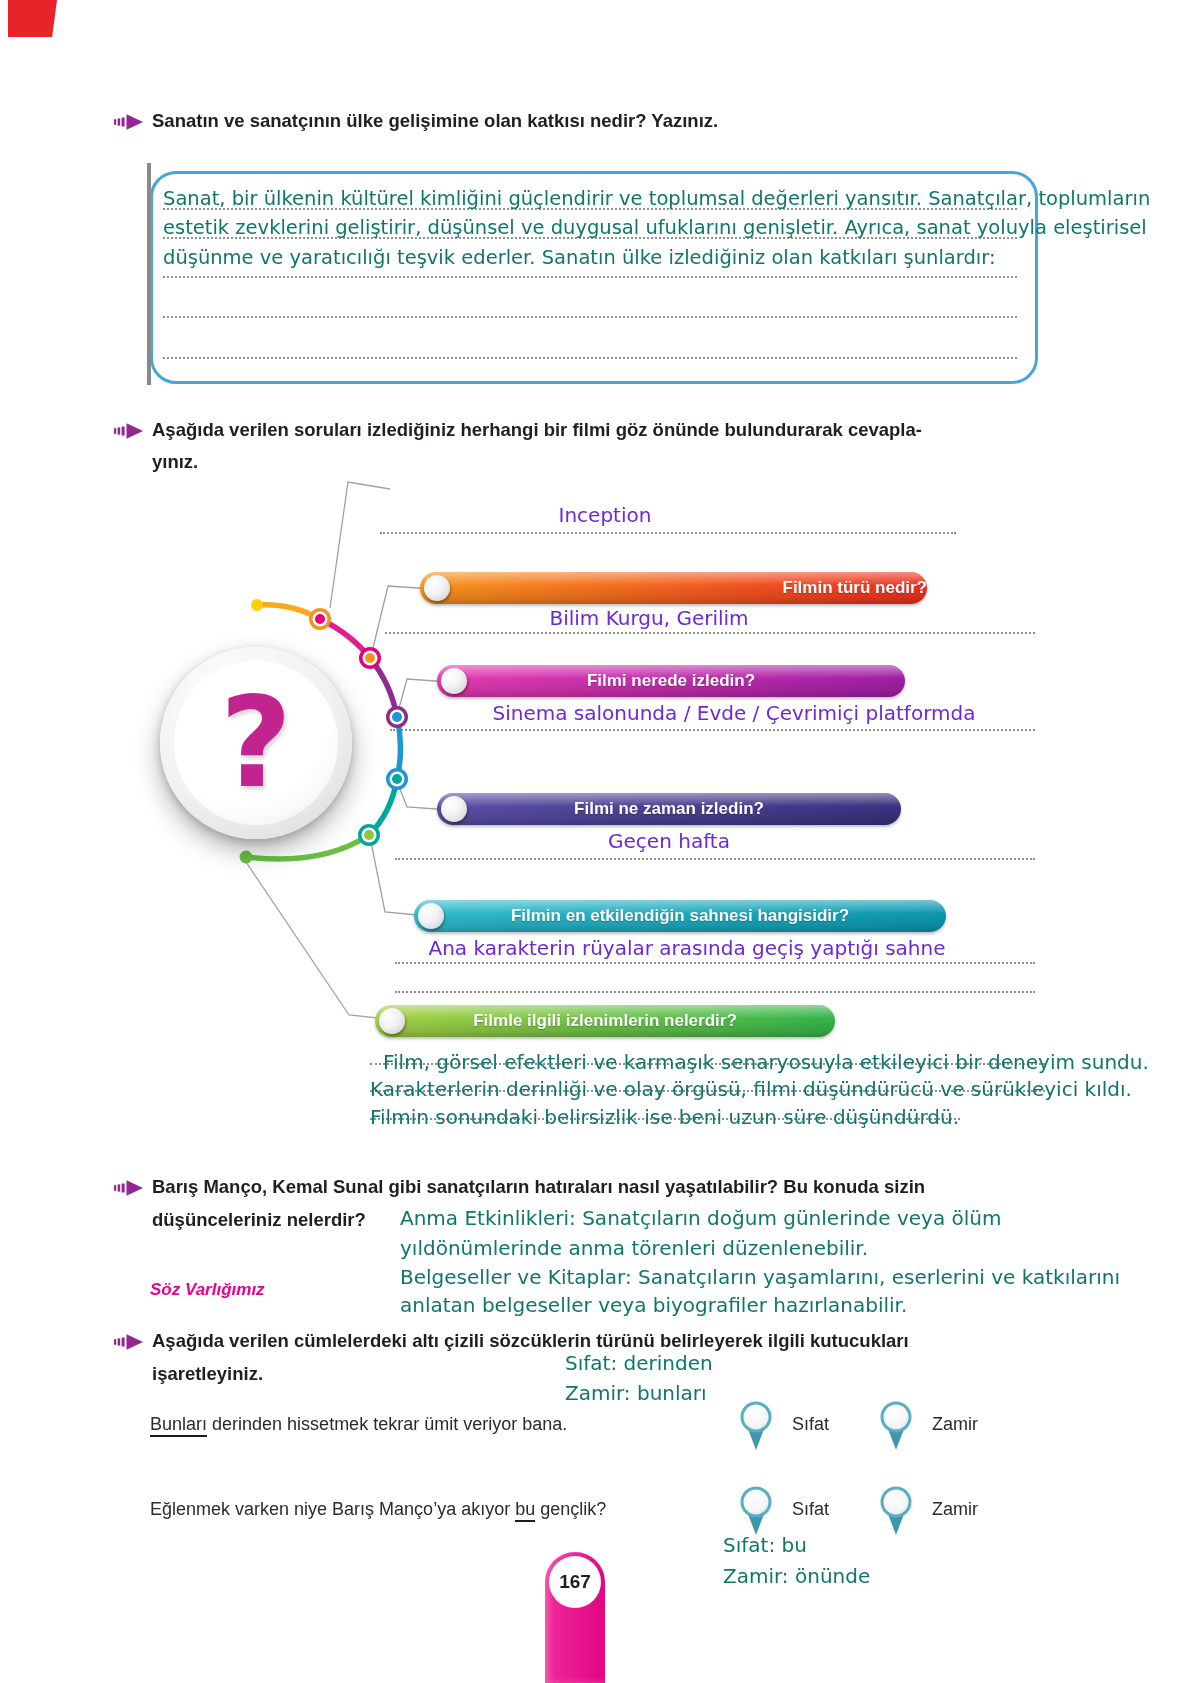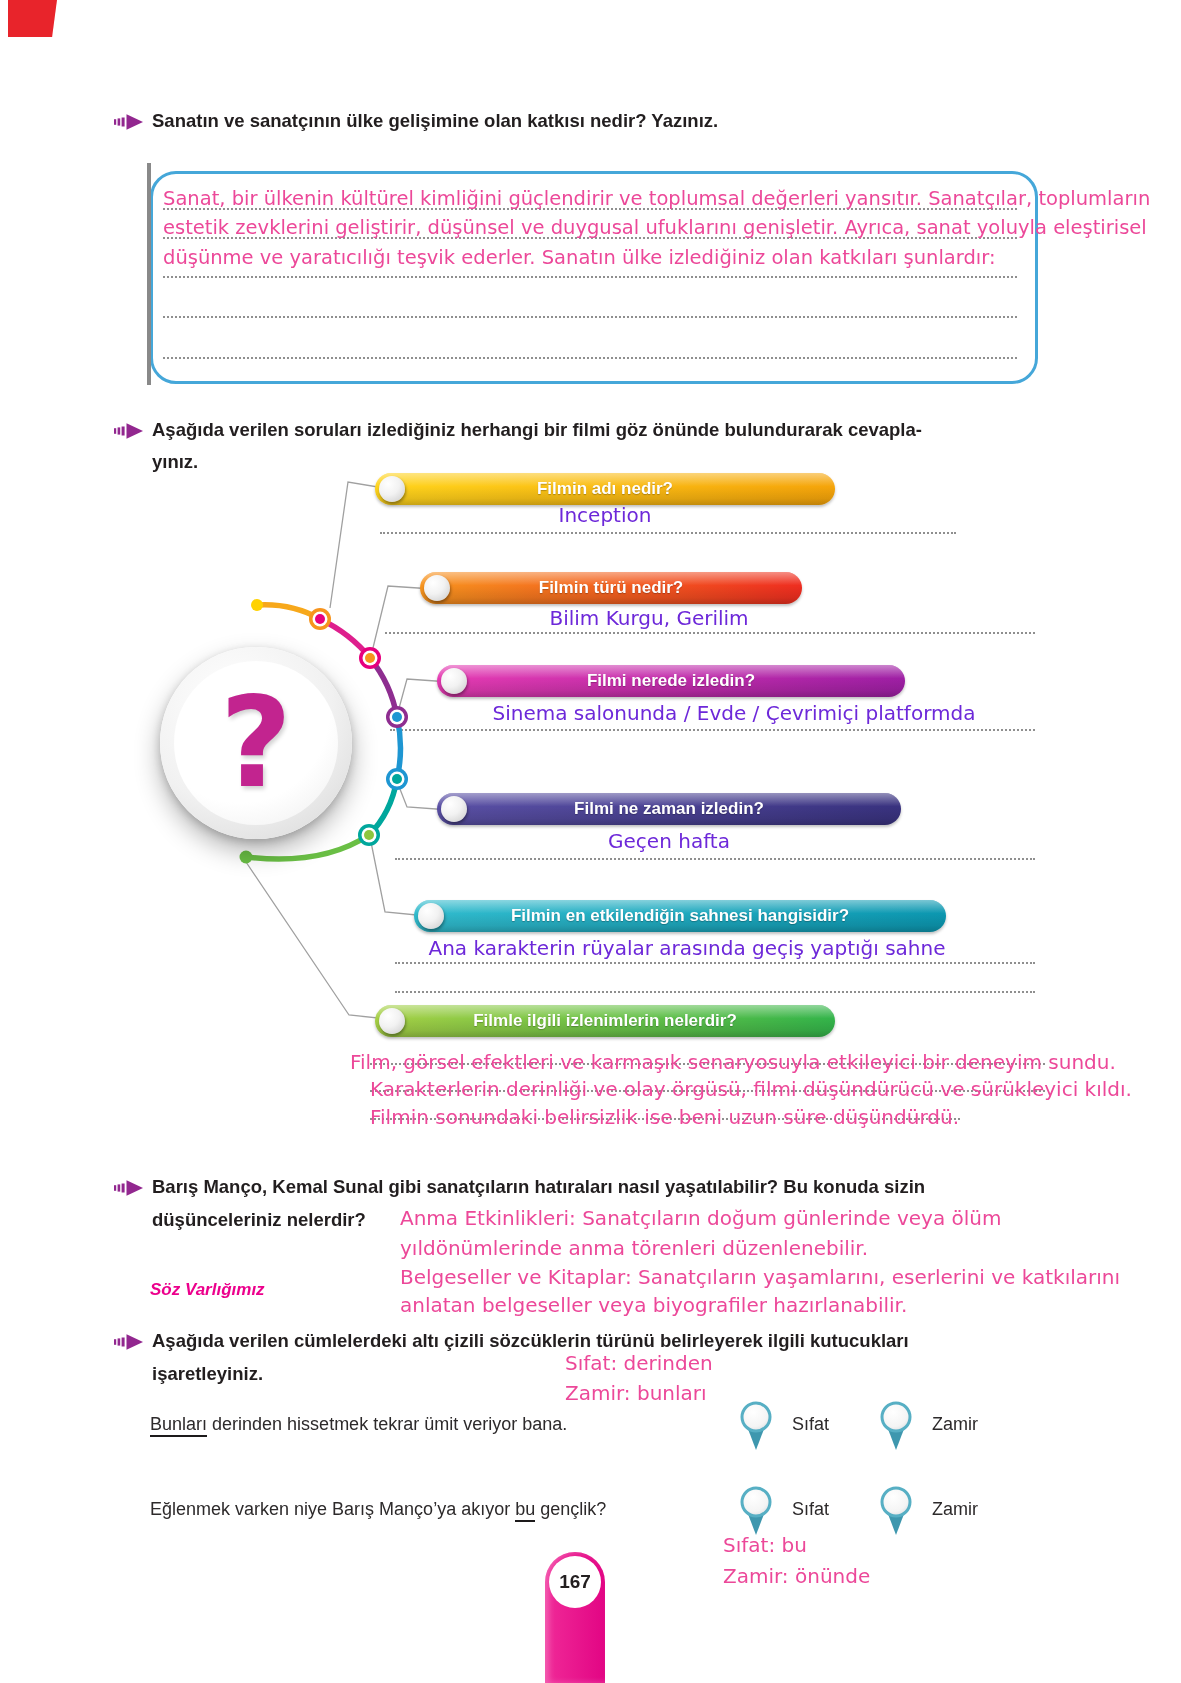--- a/index.html
+++ b/index.html
@@ -1,20 +1,20 @@
 <!DOCTYPE html>
 <html><head>
 <meta charset="utf-8">
 <style>
   html,body{margin:0;padding:0;background:#ffffff;}
   #page{position:relative;width:1181px;height:1683px;background:#fff;overflow:hidden;
         font-family:"Liberation Sans",sans-serif;color:#2d2a2b;}
   .abs{position:absolute;}
   .h{font-size:18.5px;font-weight:bold;color:#221e1f;white-space:nowrap;}
-  .red{color:#ec4899;font-size:20px;white-space:nowrap;font-family:"DejaVu Sans",sans-serif;}
+  .red{color:#0f766e;font-size:20px;white-space:nowrap;font-family:"DejaVu Sans",sans-serif;}
   .dot{border-top:2px dotted #8f8f8f;height:0;}
   .ribbon{height:32px;border-radius:16px;display:flex;align-items:center;justify-content:center;
           color:#fff;font-weight:bold;font-size:17px;z-index:3;box-shadow:0 2px 3px rgba(0,0,0,.25);}
   .ribbon .shine{position:absolute;inset:0;border-radius:16px;
           background:linear-gradient(to bottom,rgba(255,255,255,.45),rgba(255,255,255,0) 42%,rgba(0,0,0,.10) 80%,rgba(0,0,0,.22));}
   .ribbon .lbl{position:relative;z-index:2;text-shadow:0 1px 1px rgba(0,0,0,.25);}
   .ribcircle{position:absolute;left:4px;top:3px;width:26px;height:26px;border-radius:50%;z-index:2;
           background:radial-gradient(circle at 35% 30%,#ffffff 0%,#f2f2f2 45%,#c9c9c9 100%);
           box-shadow:1px 2px 3px rgba(0,0,0,.35);}
   .ans{color:#6d28d9;font-size:20px;text-align:center;white-space:nowrap;z-index:4;font-family:"DejaVu Sans",sans-serif;}
@@ -112,29 +112,24 @@
               background:radial-gradient(circle at 38% 30%,#ffffff 0%,#f1f1f1 55%,#d5d5d5 100%);
               box-shadow:0 12px 26px rgba(0,0,0,.30),0 3px 8px rgba(0,0,0,.18);">
     <div class="abs" style="left:14px;top:14px;width:164px;height:164px;border-radius:50%;
                 background:radial-gradient(circle at 40% 32%,#ffffff 0%,#ffffff 60%,#ececec 100%);
                 display:flex;align-items:center;justify-content:center;">
       <div style="font-size:124px;font-weight:bold;color:#c2248f;line-height:1;
                   text-shadow:2px 3px 4px rgba(0,0,0,.18);font-family:'DejaVu Sans',sans-serif;">?</div>
     </div>
   </div>
 
-  <div class="abs ribbon" style="left:375px;top:473px;width:460px;background:linear-gradient(to right,#ffd41c,#f5a40a);">
-    <div class="shine"></div>
-      <div class="ribcircle"></div>
-    <span class="lbl">Filmin adı nedir?</span>
-  </div>
   <div class="abs ans" style="left:375px;top:503px;width:460px;">Inception</div>
   <div class="abs dot" style="left:380px;top:532px;width:576px;"></div>
 
-  <div class="abs ribbon" style="left:420px;top:572px;width:382px;background:linear-gradient(to right,#f7941e,#ee2d20);">
+  <div class="abs ribbon" style="left:420px;top:572px;width:507px;background:linear-gradient(to right,#f7941e,#ee2d20);justify-content:flex-end;">
     <div class="shine"></div>
       <div class="ribcircle"></div>
     <span class="lbl">Filmin türü nedir?</span>
   </div>
   <div class="abs ans" style="left:420px;top:606px;width:458px;">Bilim Kurgu, Gerilim</div>
   <div class="abs dot" style="left:385px;top:632px;width:650px;"></div>
 
   <div class="abs ribbon" style="left:437px;top:665px;width:468px;background:linear-gradient(to right,#e53bb2,#9e1fa4);">
     <div class="shine"></div>
       <div class="ribcircle"></div>
@@ -161,21 +156,21 @@
   <div class="abs dot" style="left:395px;top:991px;width:640px;"></div>
 
   <div class="abs ribbon" style="left:375px;top:1005px;width:460px;background:linear-gradient(to right,#a6d045,#33b44a);">
     <div class="shine"></div>
       <div class="ribcircle"></div>
     <span class="lbl">Filmle ilgili izlenimlerin nelerdir?</span>
   </div>
   <div class="abs dot" style="left:370px;top:1063px;width:675px;z-index:1;"></div>
   <div class="abs dot" style="left:370px;top:1090px;width:675px;z-index:1;"></div>
   <div class="abs dot" style="left:370px;top:1118px;width:590px;z-index:1;"></div>
-  <div class="abs red" style="left:350px;top:1050px;z-index:2;">Film, görsel efektleri ve karmaşık senaryosuyla etkileyici bir deneyim sundu.</div>
+  <div class="abs red" style="left:383px;top:1050px;z-index:2;">Film, görsel efektleri ve karmaşık senaryosuyla etkileyici bir deneyim sundu.</div>
   <div class="abs red" style="left:370px;top:1077px;z-index:2;">Karakterlerin derinliği ve olay örgüsü, filmi düşündürücü ve sürükleyici kıldı.</div>
   <div class="abs red" style="left:370px;top:1105px;z-index:2;">Filmin sonundaki belirsizlik ise beni uzun süre düşündürdü.</div>
 
   <div class="abs" style="left:114px;top:1178px;">
     <svg class="arrowicon" viewBox="0 0 30 20">
         <g fill="#92278F">
       <rect x="0" y="7.2" width="2.2" height="5.6"></rect>
           <rect x="3.6" y="6.4" width="2.6" height="7.2"></rect>
       <rect x="7.6" y="5.5" width="3" height="9"></rect>
           <polygon points="12.5,2.2 12.5,17.8 29,10"></polygon>

